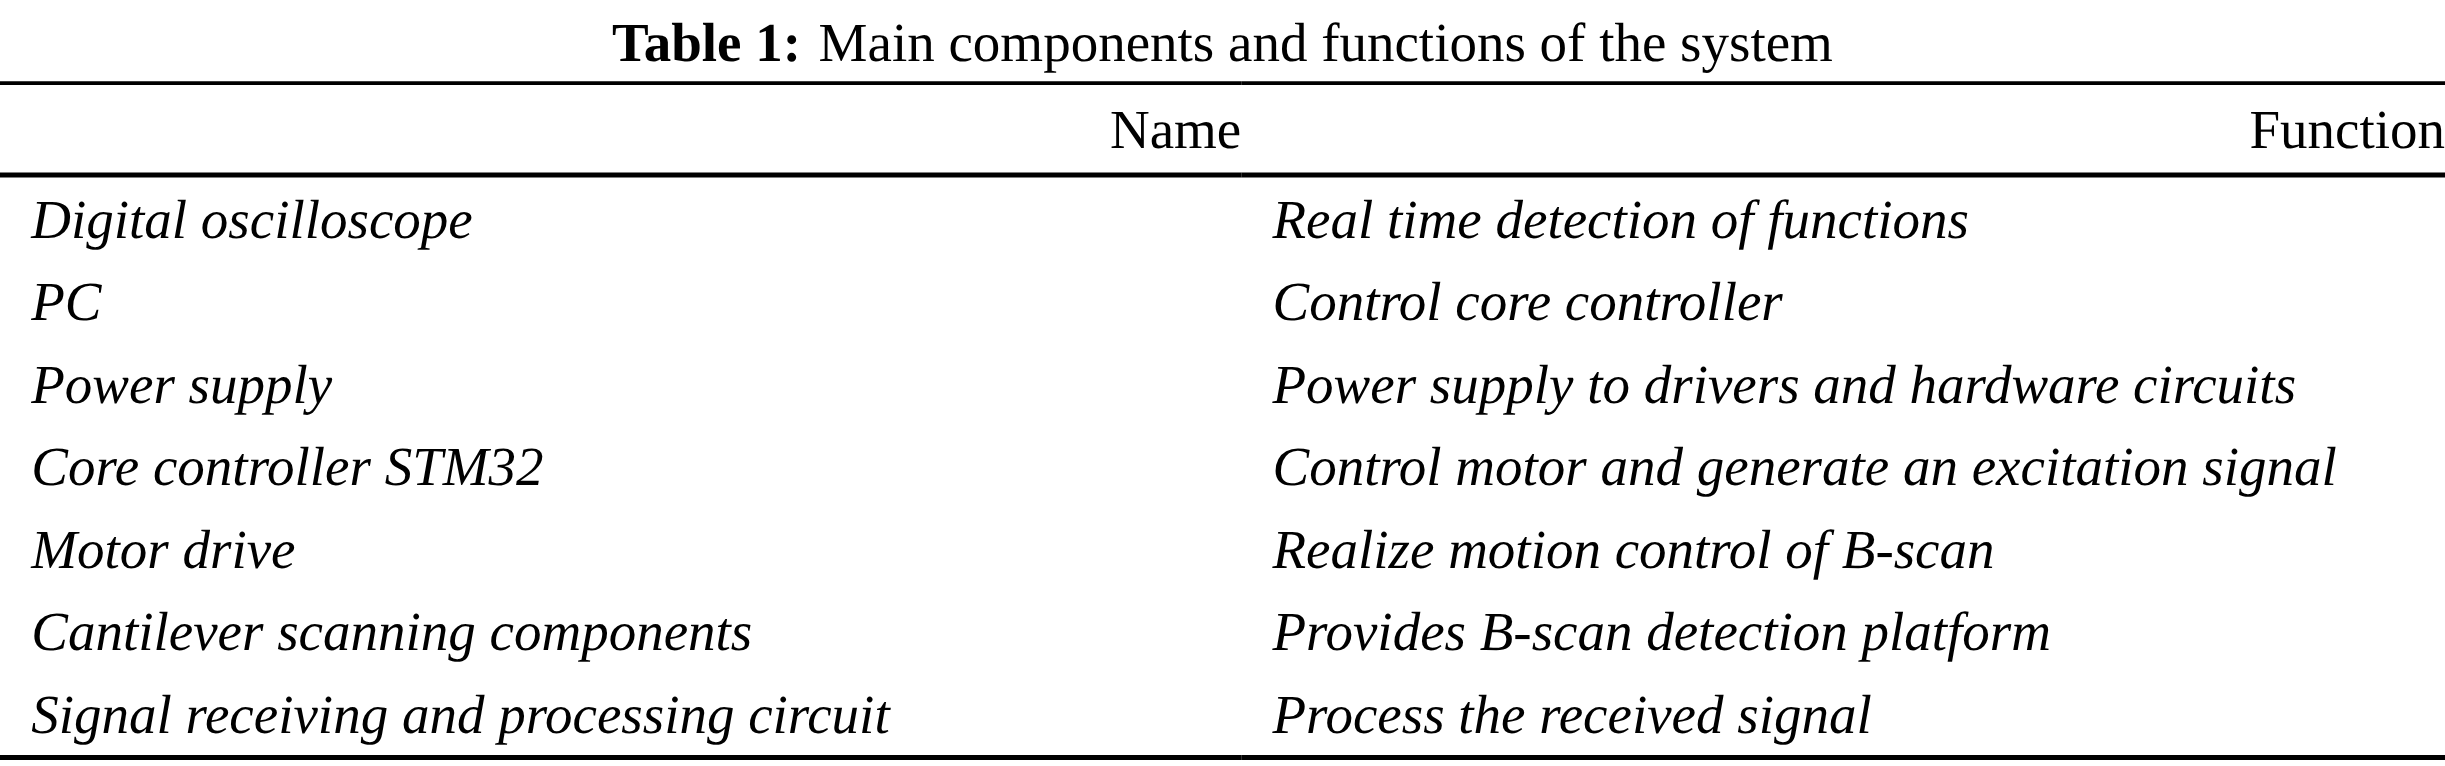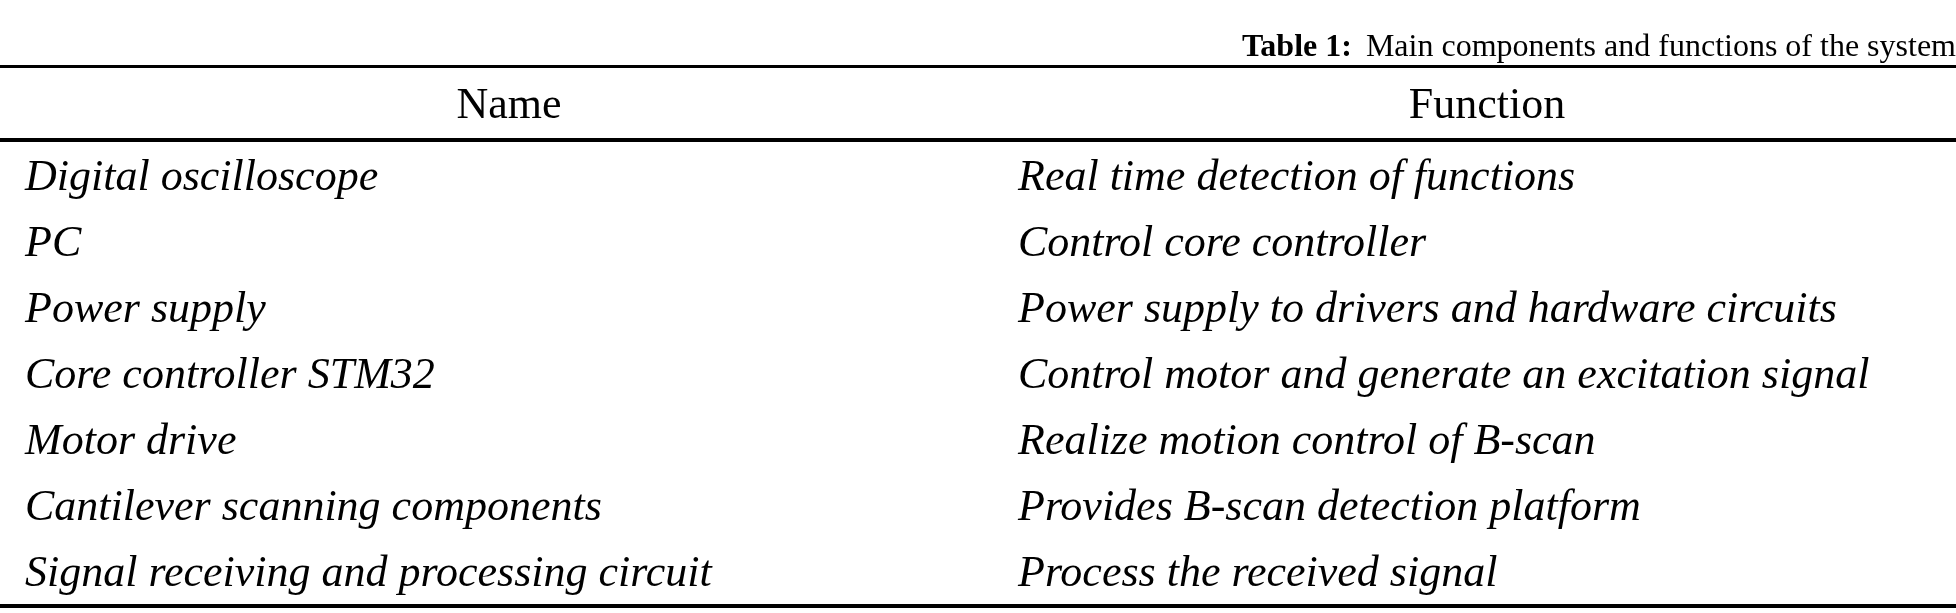--- a/index.html
+++ b/index.html
@@ -11,46 +11,46 @@
     position: relative;
     width: 1956px;
     height: 613px;
     background: #ffffff;
     color: #000000;
     font-family: "Liberation Serif", "DejaVu Serif", serif;
     overflow: hidden;
   }
   .caption {
     position: absolute;
-    top: 16px;
+    top: 6px;
     left: 0;
     width: 100%;
-    text-align: right;
-    font-size: 32px;
+    text-align: center;
+    font-size: 44px;
     line-height: 58px;
     white-space: nowrap;
   }
   .caption .label {
     font-weight: bold;
     padding-right: 14px;
   }
   table.paper-table {
     position: absolute;
     top: 65px;
     left: 0;
     width: 1956px;
     border-collapse: collapse;
     border-top: 3px solid #000000;
     border-bottom: 4px solid #000000;
     font-size: 44px;
     table-layout: fixed;
   }
   table.paper-table th {
     font-weight: normal;
-    text-align: center;
+    text-align: right;
     height: 70px;
     border-bottom: 4px solid #000000;
     padding: 0 0 0 25px;
     vertical-align: middle;
     white-space: nowrap;
     overflow: hidden;
   }
   table.paper-table td {
     height: 66px;
     padding: 0 0 0 25px;

